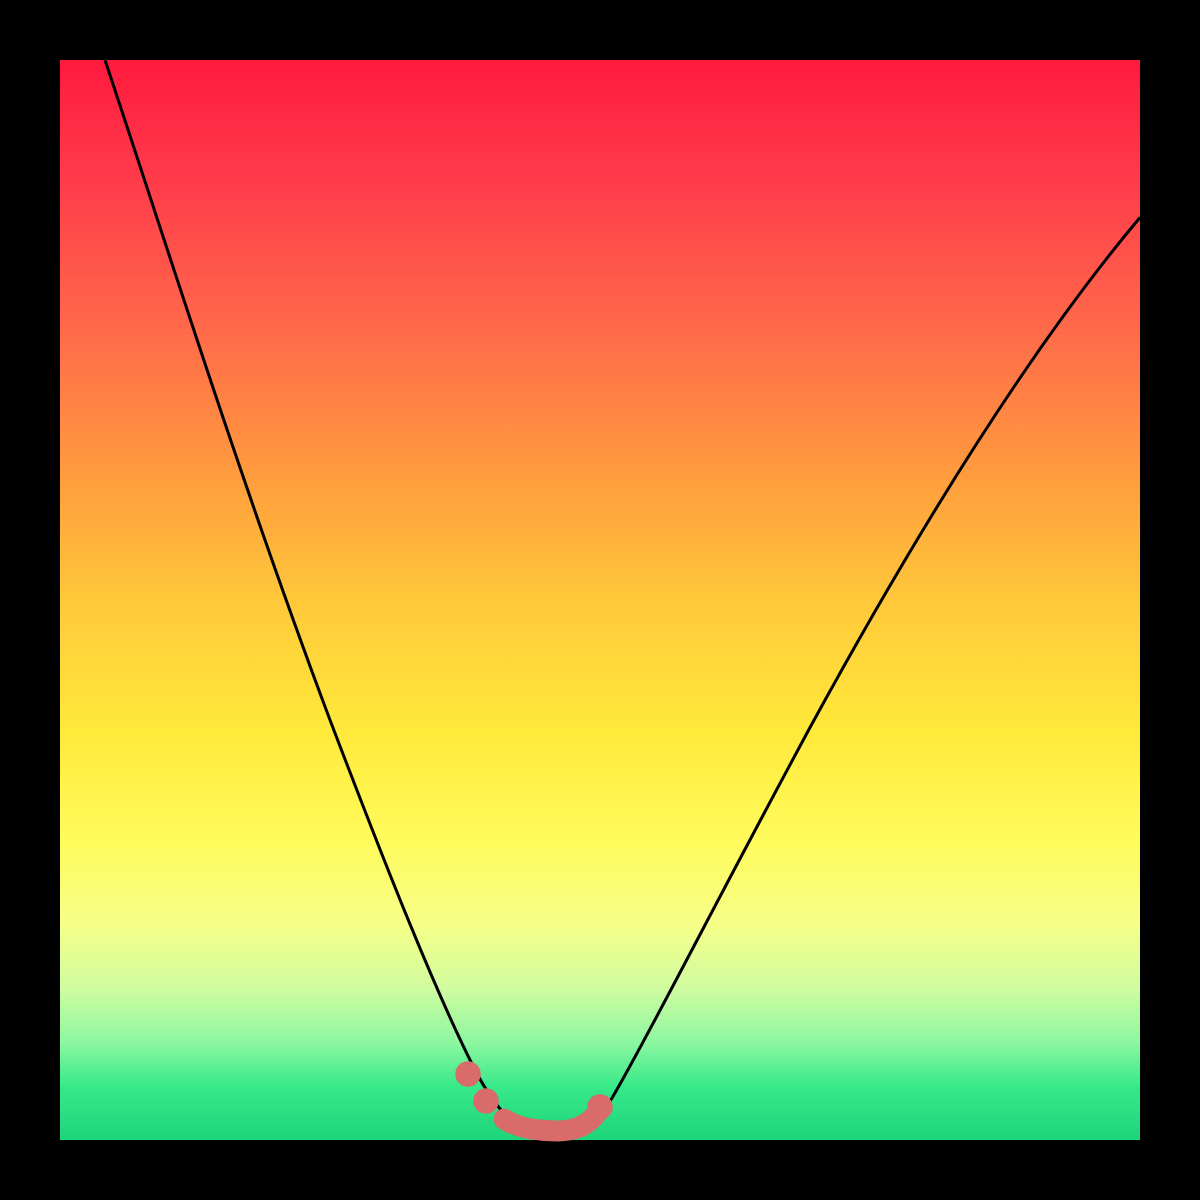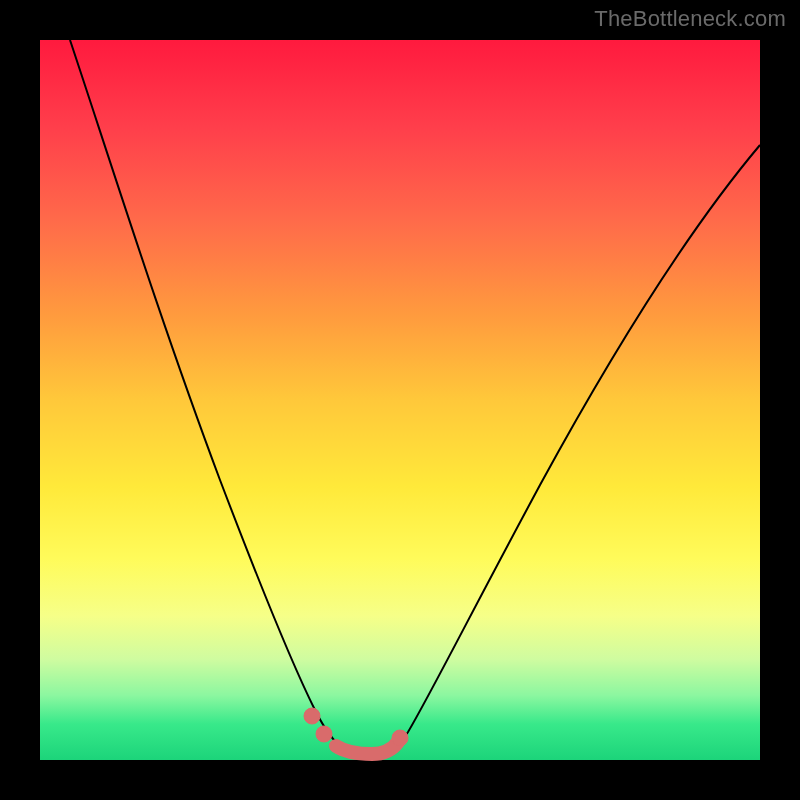--- a/index.html
+++ b/index.html
@@ -58,21 +58,20 @@
     width: 720px;
     height: 720px;
     overflow: visible;
   }
 </style>
 </head>
 <body>
 
 <div class="frame">
 
-  <div class="watermark">TheBottleneck.com</div>
 
   <div class="plot-area">
 
     <svg class="curve-layer" viewBox="0 0 720 720" preserveAspectRatio="none">
 
       <path fill="none" stroke="#000" stroke-width="2" d="
             M 30 0
             C 70 120, 120 280, 180 440
             C 220 545, 250 620, 275 670
             C 286 692, 296 704, 305 710

